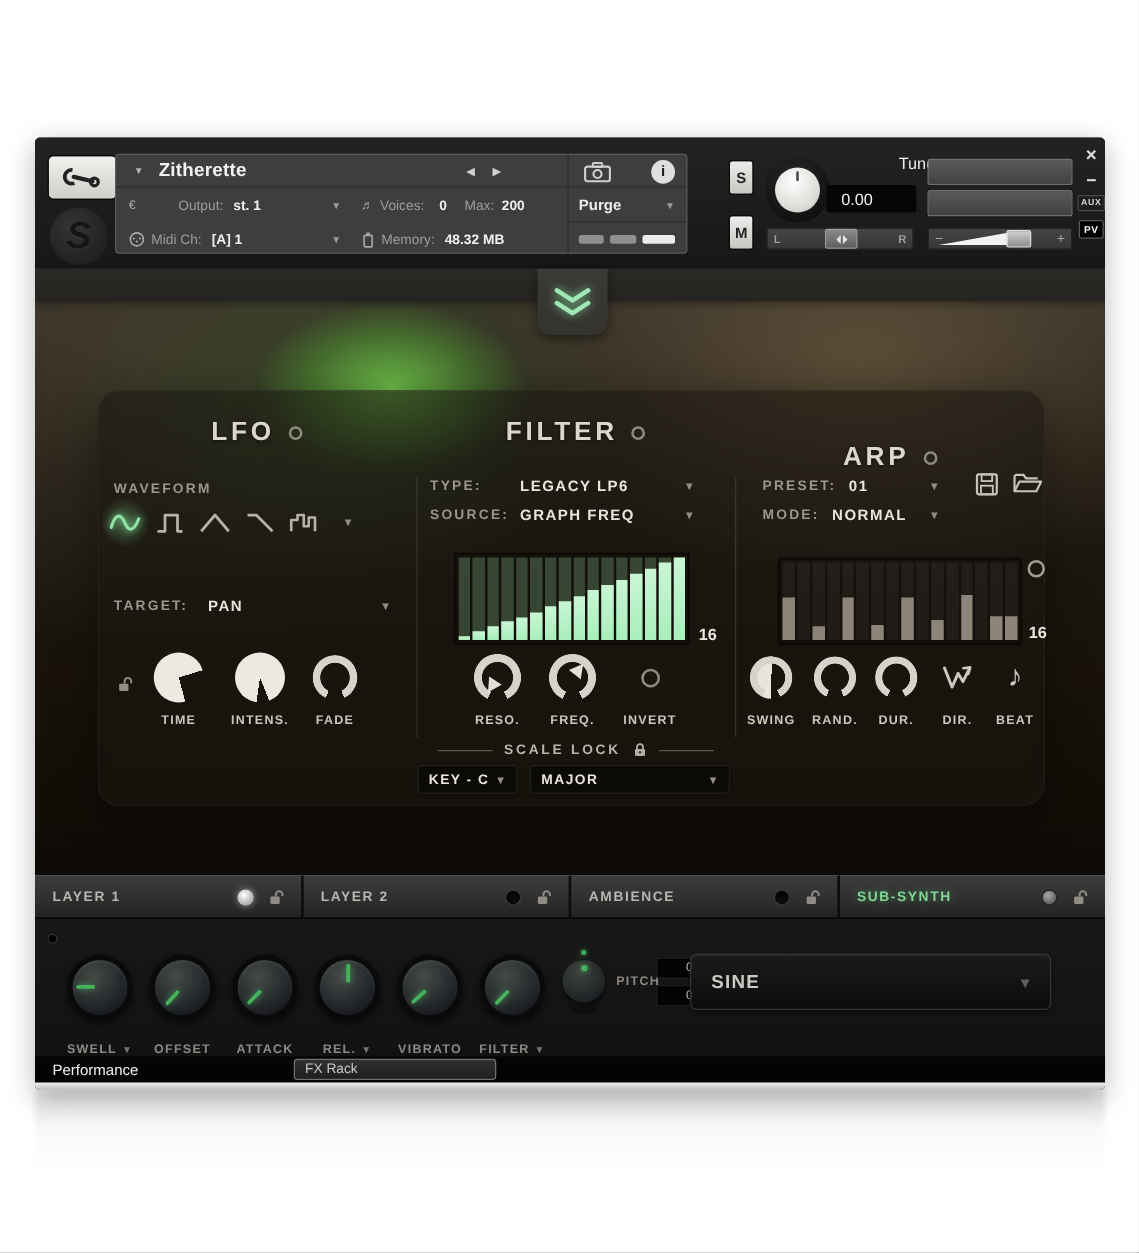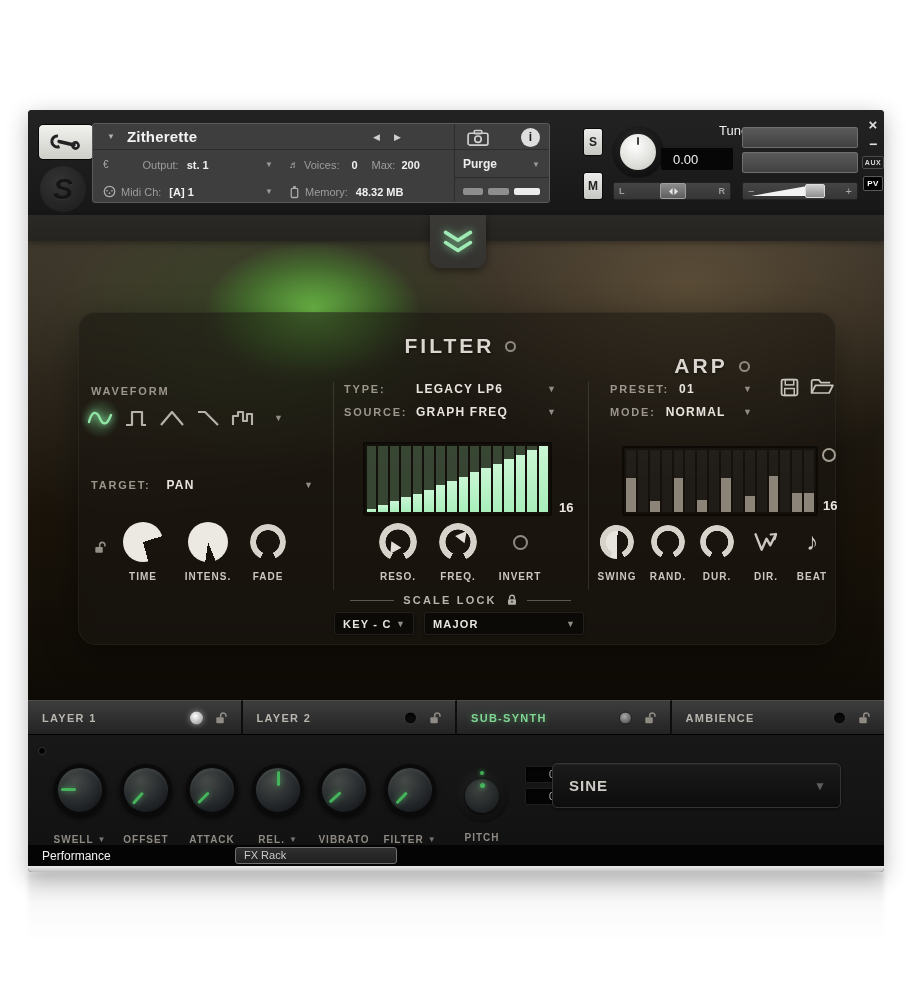--- a/index.html
+++ b/index.html
@@ -156,21 +156,21 @@
   
   .perf{position:absolute;left:0;top:625px;width:856px;height:110px;background:linear-gradient(180deg,#181818,#121212);}
   .screw{position:absolute;left:10px;top:12px;width:8px;height:8px;border-radius:50%;background:#000;border:1px solid #333;}
   .knobrow{position:absolute;left:19px;top:29px;display:flex;}
   .dkwrap{width:66px;display:flex;flex-direction:column;align-items:center;gap:18px;cursor:pointer;}
   .dknob{width:52px;height:52px;border-radius:50%;border:4px solid #0a0a0a;background:radial-gradient(circle at 38% 30%,#454a47,#26292c 55%,#15171a 85%);box-shadow:0 2px 5px rgba(0,0,0,.75),inset 0 2px 3px rgba(255,255,255,.08);position:relative;}
   .dknob-rot{position:absolute;inset:0;}
   .dknob-ptr{position:absolute;left:50%;top:3px;width:3px;height:15px;margin-left:-1.5px;border-radius:2px;background:#45b35a;box-shadow:0 0 6px rgba(90,225,120,.6);}
   .dklabel{display:flex;align-items:center;gap:4px;font-size:10px;font-weight:bold;letter-spacing:1px;color:#8e8983;}
   .dkarrow{font-size:8px;color:#767671;}
-  .pitchwrap{position:absolute;left:422px;top:34px;width:64px;display:flex;flex-direction:column;align-items:center;gap:9px;cursor:pointer;}
+  .pitchwrap{position:absolute;left:422px;top:23px;width:64px;display:flex;flex-direction:row;align-items:center;gap:9px;cursor:pointer;}
   .pknob{width:54px;height:54px;border-radius:50%;background:radial-gradient(circle at 45% 35%,#222,#0d0d0d 80%);position:relative;display:flex;align-items:center;justify-content:center;}
   .pknob::before{content:"";position:absolute;left:50%;top:2px;width:4px;height:4px;margin-left:-2px;border-radius:50%;background:#3fae54;box-shadow:0 0 4px rgba(90,225,120,.7);}
   .pface{width:34px;height:34px;border-radius:50%;background:radial-gradient(circle at 40% 30%,#3d423f,#1e2123 75%);position:relative;box-shadow:0 1px 3px rgba(0,0,0,.8);}
   .pface::before{content:"";position:absolute;left:50%;top:4px;width:5px;height:5px;margin-left:-2.5px;border-radius:50%;background:#45b35a;box-shadow:0 0 5px rgba(90,225,120,.7);}
   .stct{position:absolute;left:497px;width:47px;height:17px;background:#040404;border:1px solid #1f1f1f;border-radius:2px;color:#c2bfba;font-size:10px;text-align:right;padding-right:6px;line-height:15px;box-shadow:inset 0 1px 2px #000;}
   .st{top:31px;} .ct{top:53px;}
   .waveselect{position:absolute;left:524px;top:28px;width:289px;height:45px;background:linear-gradient(180deg,#1a1a1a,#0d0d0d);border:1px solid #343434;border-radius:5px;display:flex;align-items:center;cursor:pointer;box-shadow:inset 0 1px 0 rgba(255,255,255,.05),0 1px 3px rgba(0,0,0,.5);}
   .waveselect .wsval{margin-left:16px;font-size:15px;font-weight:bold;letter-spacing:1px;color:#cdcac5;}
   .waveselect .pdd{margin-left:auto;margin-right:14px;font-size:12px;color:#5f5f5f;}
 
@@ -315,20 +315,24 @@
     <div class="scene">
       <div class="scene-topstrip"></div>
       <div class="chevtab">
         <svg width="34" height="26" viewBox="0 0 30 22">
           <path d="M4 2.5 L15 9.5 L26 2.5" fill="none" stroke="#9fe9b5" stroke-width="3.2" stroke-linecap="round" stroke-linejoin="round"></path>
           <path d="M4 11.5 L15 18.5 L26 11.5" fill="none" stroke="#9fe9b5" stroke-width="3.2" stroke-linecap="round" stroke-linejoin="round"></path>
         </svg>
       </div>
 
       <div class="panel">
+        <div class="ptitle t-lfo">
+          <span>LFO</span>
+          <span class="tled"></span>
+        </div>
         <div class="ptitle t-filter">
           <span>FILTER</span>
           <span class="tled"></span>
         </div>
         <div class="ptitle t-arp">
           <span>ARP</span>
           <span class="tled"></span>
         </div>
         <div class="pdivider pd1"></div>
         <div class="pdivider pd2"></div>
@@ -619,40 +623,40 @@
         <div class="ltab">
           <span class="ltab-label">LAYER 2</span>
           <span class="lled led-off"></span>
           <span class="llock">
             <svg viewBox="0 0 16 14" width="14" height="13">
               <rect x="1.5" y="6" width="8.5" height="7" rx="1.2" fill="#8f8a83"></rect>
               <path d="M6.5 6 V4.2 a3 3 0 0 1 6 0 V5.6" fill="none" stroke="#8f8a83" stroke-width="1.8"></path>
             </svg>
           </span>
         </div>
+        <div class="ltab">
+          <span class="ltab-label">AMBIENCE</span>
+          <span class="lled led-off"></span>
+          <span class="llock">
+            <svg viewBox="0 0 16 14" width="14" height="13">
+              <rect x="1.5" y="6" width="8.5" height="7" rx="1.2" fill="#8f8a83"></rect>
+              <path d="M6.5 6 V4.2 a3 3 0 0 1 6 0 V5.6" fill="none" stroke="#8f8a83" stroke-width="1.8"></path>
+            </svg>
+          </span>
+        </div>
         <div class="ltab sel">
           <span class="ltab-label">SUB-SYNTH</span>
           <span class="lled led-dim"></span>
           <span class="llock">
             <svg viewBox="0 0 16 14" width="14" height="13">
               <rect x="1.5" y="6" width="8.5" height="7" rx="1.2" fill="#8f8a83"></rect>
               <path d="M6.5 6 V4.2 a3 3 0 0 1 6 0 V5.6" fill="none" stroke="#8f8a83" stroke-width="1.8"></path>
             </svg>
           </span>
         </div>
-        <div class="ltab">
-          <span class="ltab-label">AMBIENCE</span>
-          <span class="lled led-off"></span>
-          <span class="llock">
-            <svg viewBox="0 0 16 14" width="14" height="13">
-              <rect x="1.5" y="6" width="8.5" height="7" rx="1.2" fill="#8f8a83"></rect>
-              <path d="M6.5 6 V4.2 a3 3 0 0 1 6 0 V5.6" fill="none" stroke="#8f8a83" stroke-width="1.8"></path>
-            </svg>
-          </span>
-        </div>
       </div>
 
     <div class="perf">
       <div class="screw"></div>
       <div class="knobrow">
           <div class="dkwrap">
             <div class="dknob">
               <div class="dknob-rot" style="transform: rotate(-90deg);">
                 <div class="dknob-ptr"></div>
               </div>

